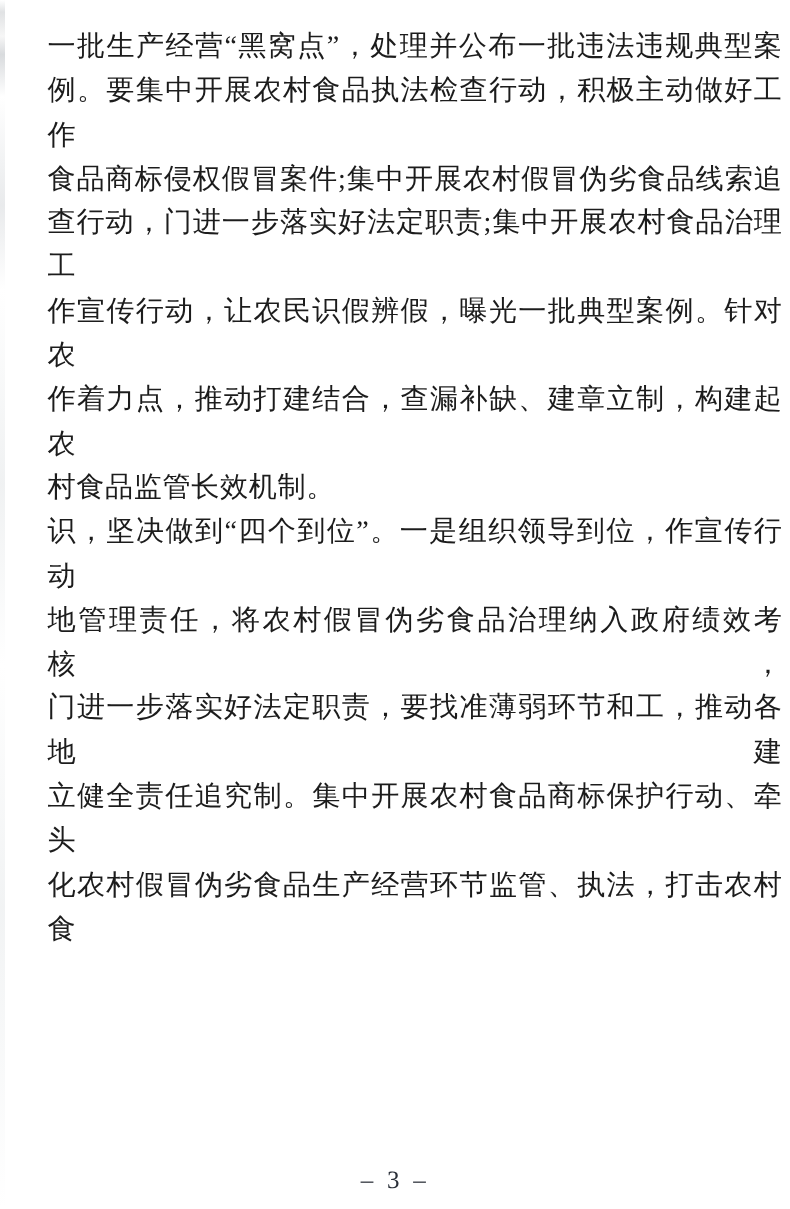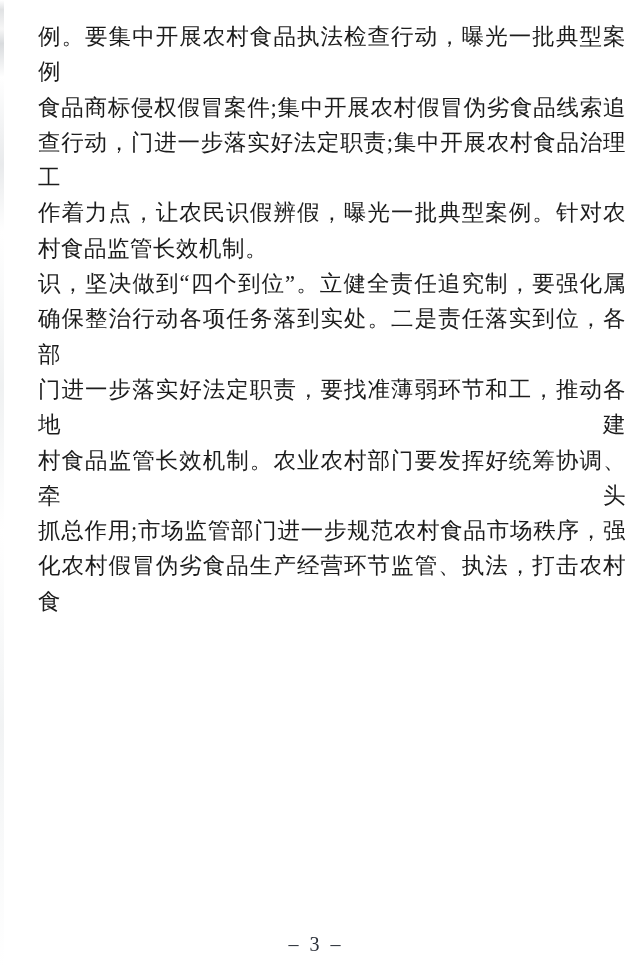--- a/index.html
+++ b/index.html
@@ -76,29 +76,30 @@
 </style>
 </head>
 <body>
 
 <div class="page">
   <div class="edge-smudge"></div>
 
   <div class="textblock">
     <div>
 
-        <div class="line align-justify">例。要集中开展农村食品执法检查行动，曝光一批典型案例</div>
+    <div class="line align-justify">一批生产经营“黑窝点”，处理并公布一批违法违规典型案</div>
+        <div class="line align-justify">例。要集中开展农村食品执法检查行动，积极主动做好工作</div>
         <div class="line align-justify">食品商标侵权假冒案件;集中开展农村假冒伪劣食品线索追</div>
         <div class="line align-justify">查行动，门进一步落实好法定职责;集中开展农村食品治理工</div>
-        <div class="line align-justify">作着力点，让农民识假辨假，曝光一批典型案例。针对农</div>
+        <div class="line align-justify">作宣传行动，让农民识假辨假，曝光一批典型案例。针对农</div>
+        <div class="line align-justify">作着力点，推动打建结合，查漏补缺、建章立制，构建起农</div>
         <div class="line align-left">村食品监管长效机制。</div>
-        <div class="line align-justify">识，坚决做到“四个到位”。立健全责任追究制，要强化属</div>
-        <div class="line align-justify">确保整治行动各项任务落到实处。二是责任落实到位，各部</div>
+        <div class="line align-justify">识，坚决做到“四个到位”。一是组织领导到位，作宣传行动</div>
+        <div class="line align-justify">地管理责任，将农村假冒伪劣食品治理纳入政府绩效考核，</div>
         <div class="line align-justify">门进一步落实好法定职责，要找准薄弱环节和工，推动各地建</div>
-        <div class="line align-justify">村食品监管长效机制。农业农村部门要发挥好统筹协调、牵头</div>
-        <div class="line align-justify">抓总作用;市场监管部门进一步规范农村食品市场秩序，强</div>
+        <div class="line align-justify">立健全责任追究制。集中开展农村食品商标保护行动、牵头</div>
         <div class="line align-justify">化农村假冒伪劣食品生产经营环节监管、执法，打击农村食</div>
       </div>
 
   </div>
 
   <div class="page-number">– 3 –</div>
 </div>
 
 </body></html>

